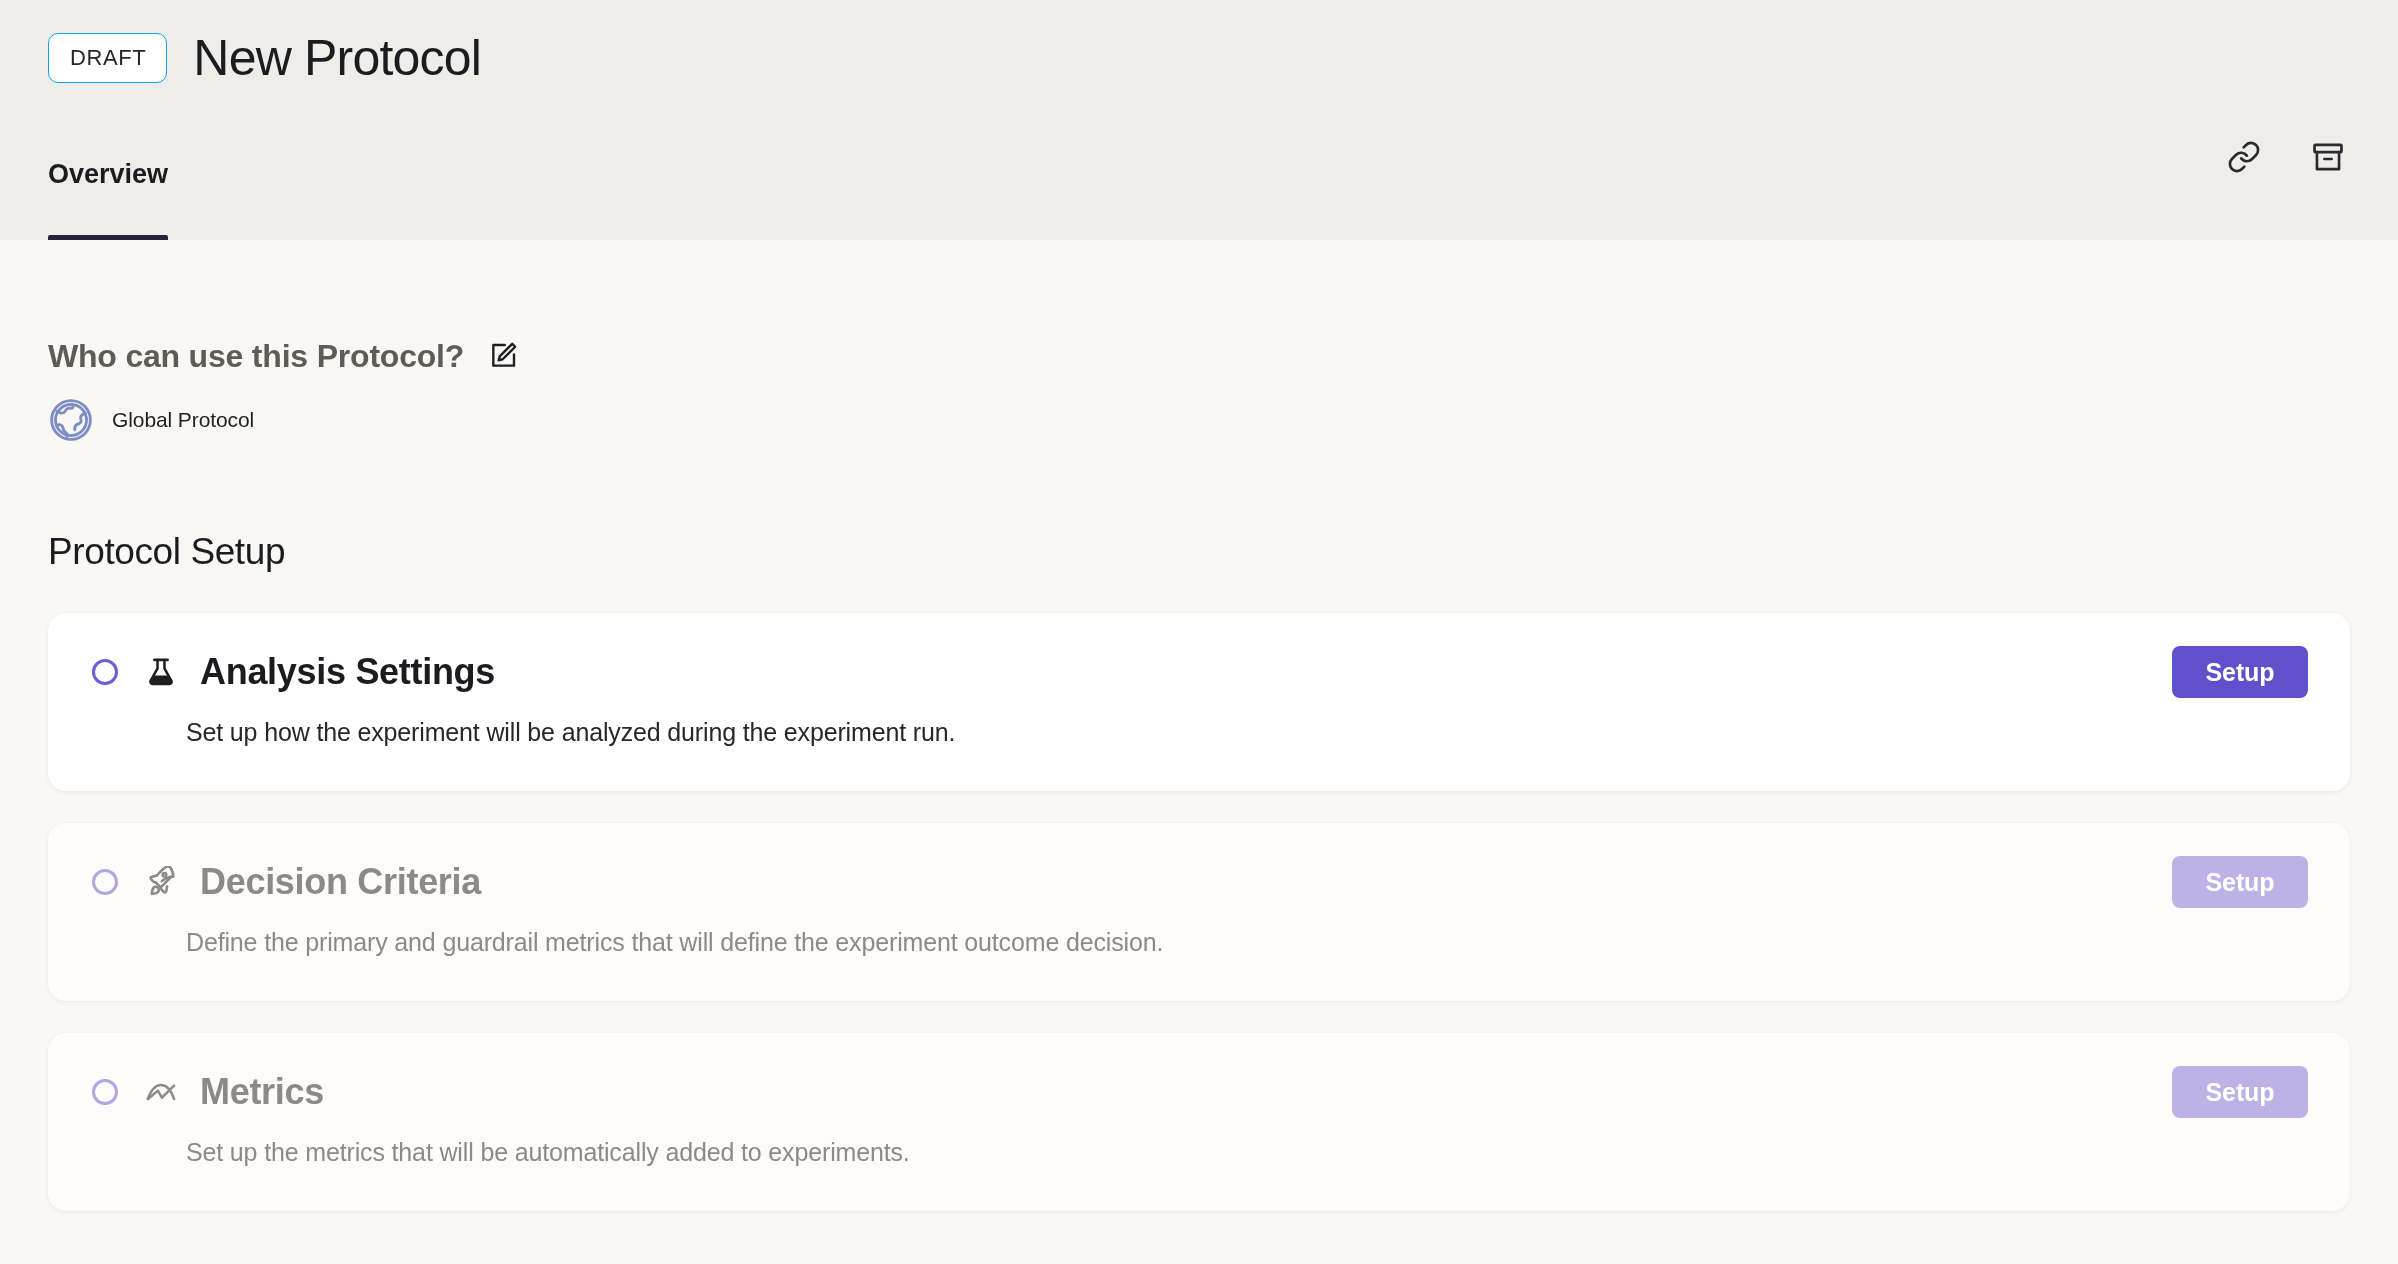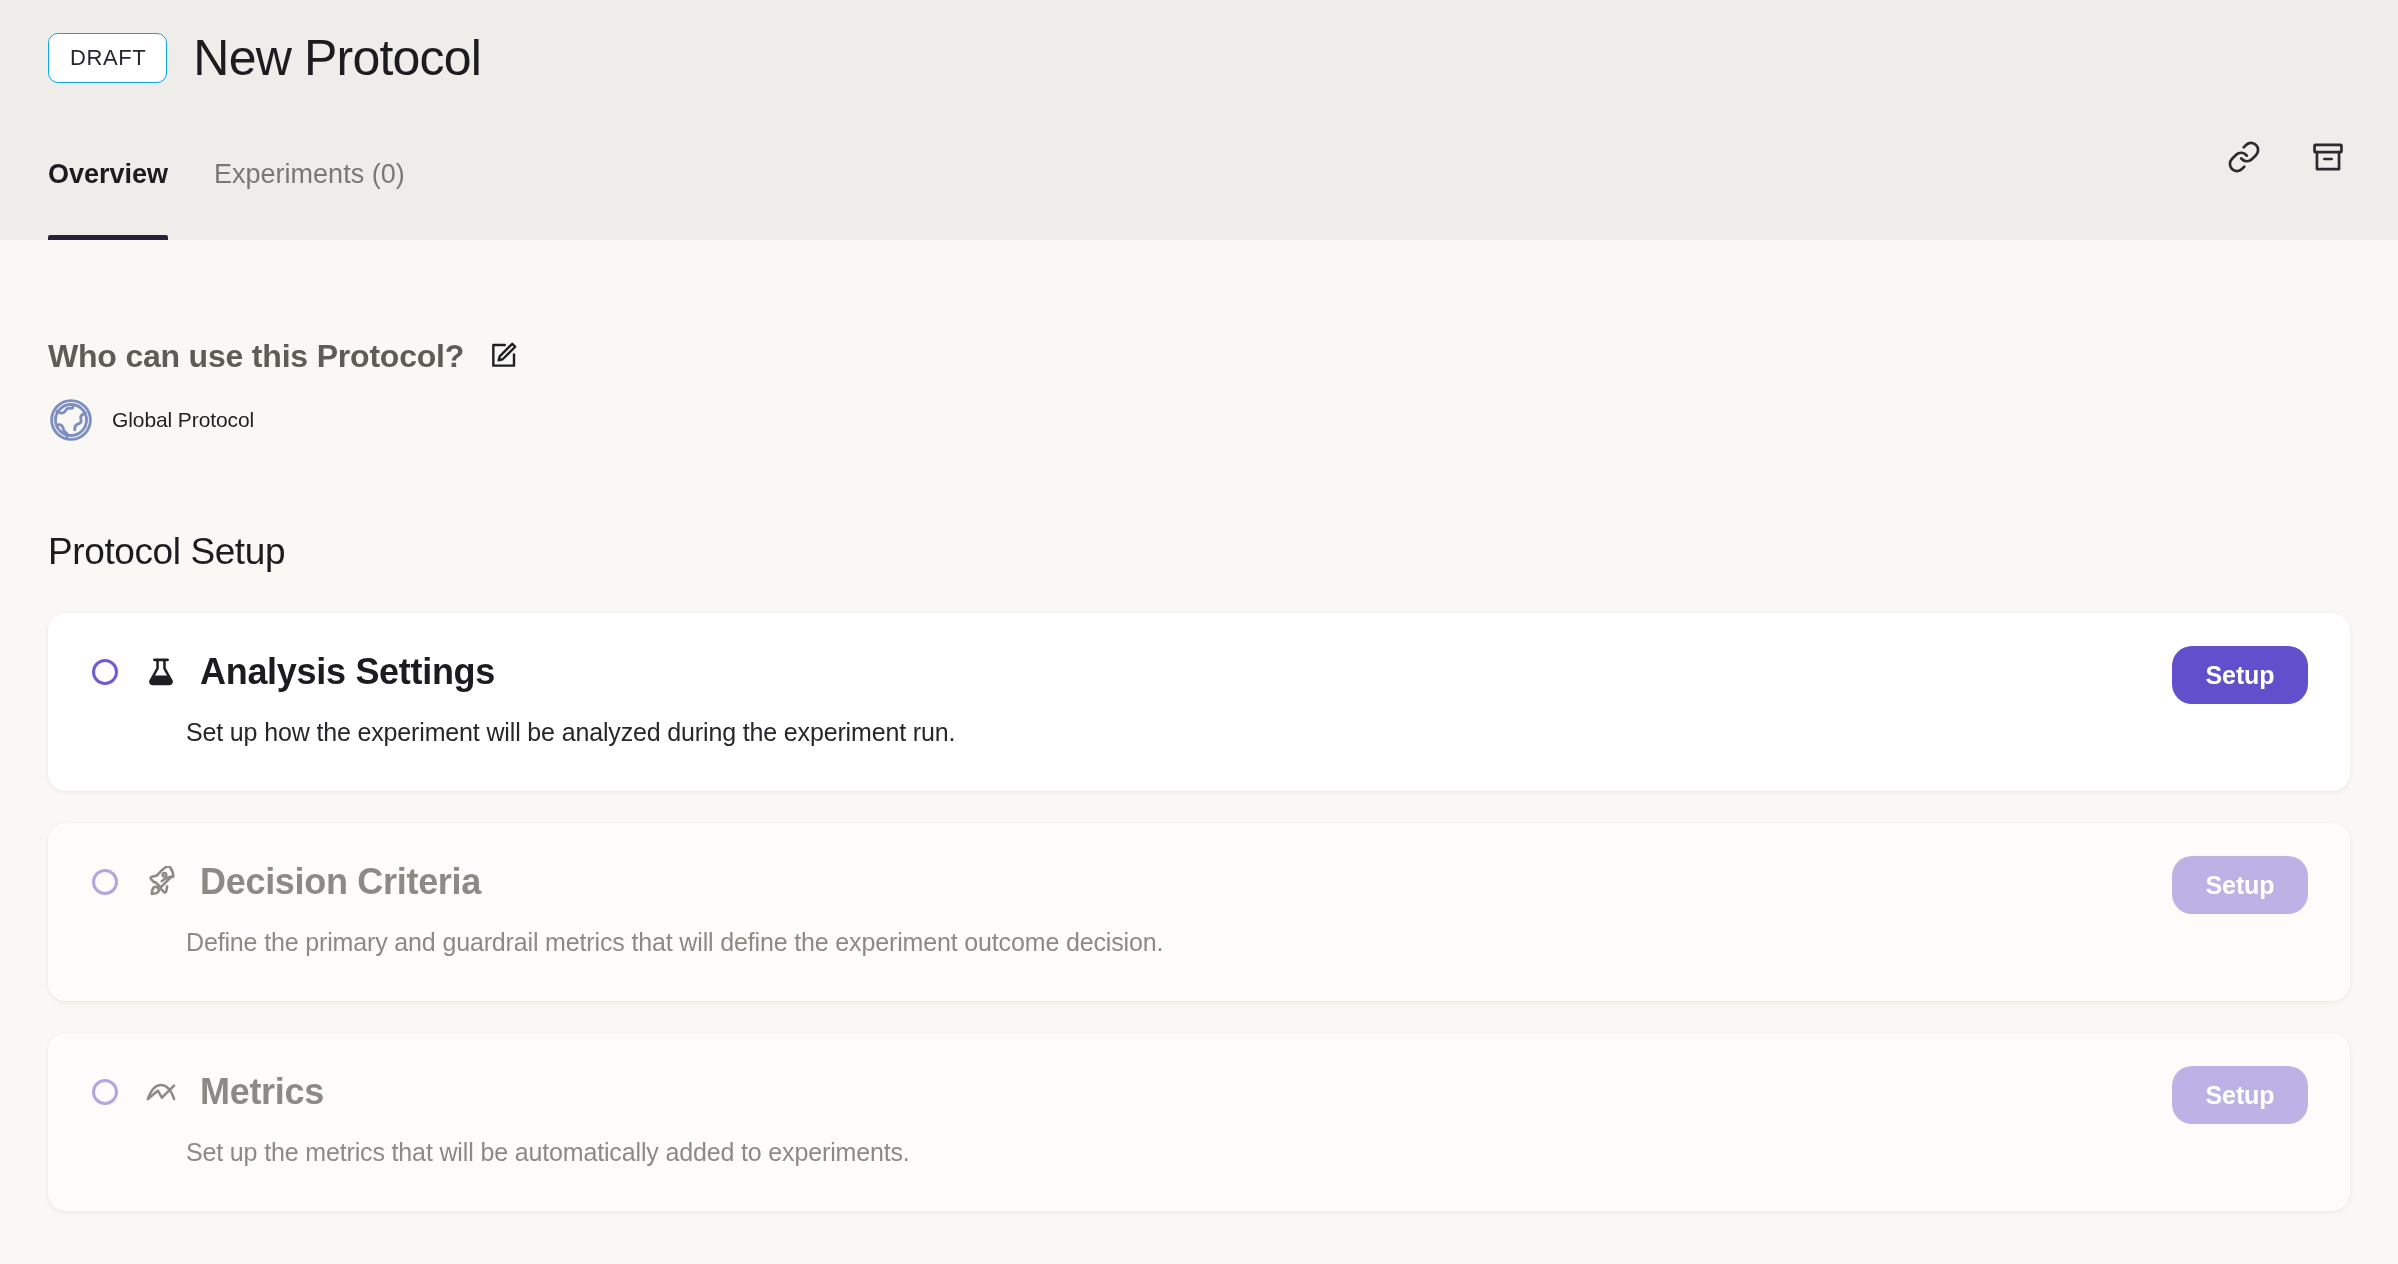--- a/index.html
+++ b/index.html
@@ -254,26 +254,26 @@
 
   .card.disabled .card-desc { color: #8d8a86; }
 
   .setup-btn {
     position: absolute;
     right: 42px;
     top: 33px;
     background: #6150cc;
     color: #ffffff;
     border: none;
-    border-radius: 20px;
+    border-radius: 8px;
     font-size: 25px;
     font-weight: 700;
     font-family: inherit;
     padding: 0 28px;
-    height: 58px;
+    height: 52px;
     min-width: 136px;
     cursor: pointer;
     letter-spacing: -0.1px;
   }
 
   .card.disabled .setup-btn {
     background: #bcb2e6;
     cursor: default;
   }
 </style>
@@ -284,21 +284,20 @@
 
   <div class="title-row">
     <span class="draft-badge">DRAFT</span>
     <h1 class="page-title">New Protocol</h1>
   </div>
 
   <div class="tabs-row">
 
     <div class="tabs">
       <button class="tab active">Overview</button>
-      <button class="tab">Experiments (0)</button>
     </div>
 
     <div class="header-actions">
       <button class="icon-btn">
         <span>
           <svg width="34" height="34" viewBox="0 0 24 24" fill="none" stroke="currentColor" stroke-width="1.9" stroke-linecap="round" stroke-linejoin="round">
             <path d="M10 13a5 5 0 0 0 7.54.54l3-3a5 5 0 0 0-7.07-7.07l-1.72 1.71"></path>
             <path d="M14 11a5 5 0 0 0-7.54-.54l-3 3a5 5 0 0 0 7.07 7.07l1.71-1.71"></path>
           </svg>
         </span>

